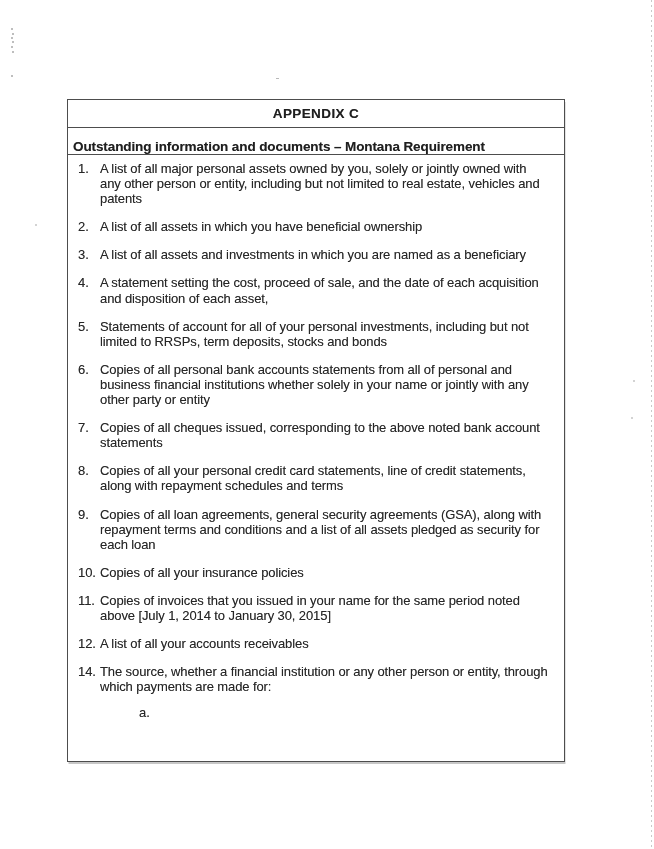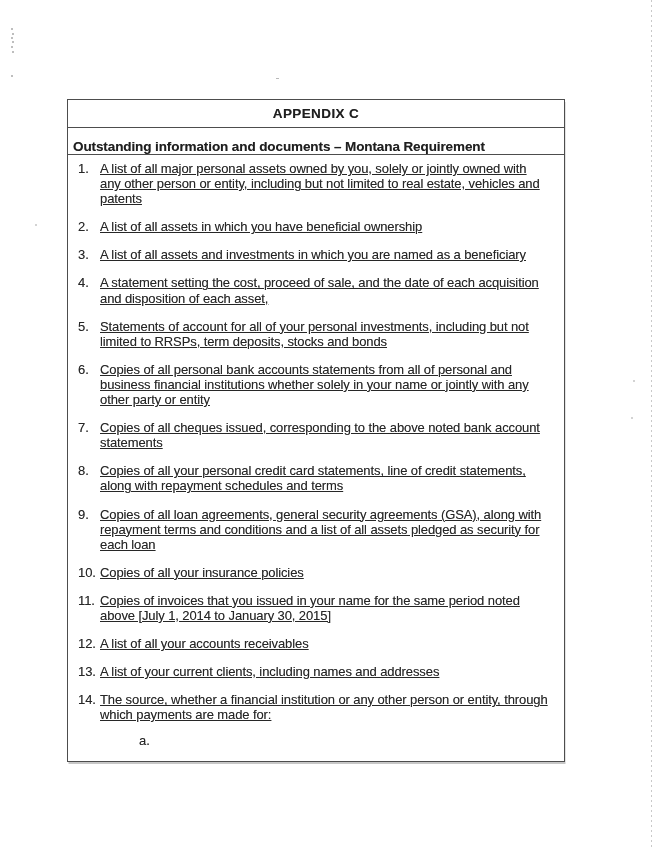--- a/index.html
+++ b/index.html
@@ -58,21 +58,21 @@
   }
   ol.main-list {
     list-style: none; margin: 0; padding: 0;
     font-size: 13px; line-height: 15.1px; letter-spacing: -0.1px;
     color: #272727;
     text-shadow: 0 0 0.55px rgba(45,45,45,0.45);
   }
   li.item { display: flex; }
   li.item + li.item { margin-top: 13px; }
   .num { width: 22px; flex: none; }
-  .txt { white-space: pre-line; display: block; text-decoration: underline; }
+  .txt { white-space: pre-line; display: block; }
   .txtwrap { flex: 1; min-width: 0; }
   ol.sub-list {
     list-style: none; padding: 0;
     margin: 11px 0 0 39px;
   }
   ol.sub-list .num { width: 20px; }
 </style>
 </head>
 <body>
 
@@ -151,24 +151,20 @@
       <li class="item">
           <span class="num">11.</span>
           <span class="txt">Copies of invoices that you issued in your name for the same period noted
 above [July 1, 2014 to January 30, 2015]</span>
         </li>
       <li class="item">
           <span class="num">12.</span>
           <span class="txt">A list of all your accounts receivables</span>
         </li>
       <li class="item">
-          <span class="num">13.</span>
-          <span class="txt">A list of your current clients, including names and addresses</span>
-        </li>
-      <li class="item">
         <span class="num">14.</span>
         <div class="txtwrap">
           <span class="txt">The source, whether a financial institution or any other person or entity, through
 which payments are made for:</span>
           <ol class="sub-list">
             <li class="item">
                 <span class="num">a.</span>
               </li>
           </ol>
         </div>

